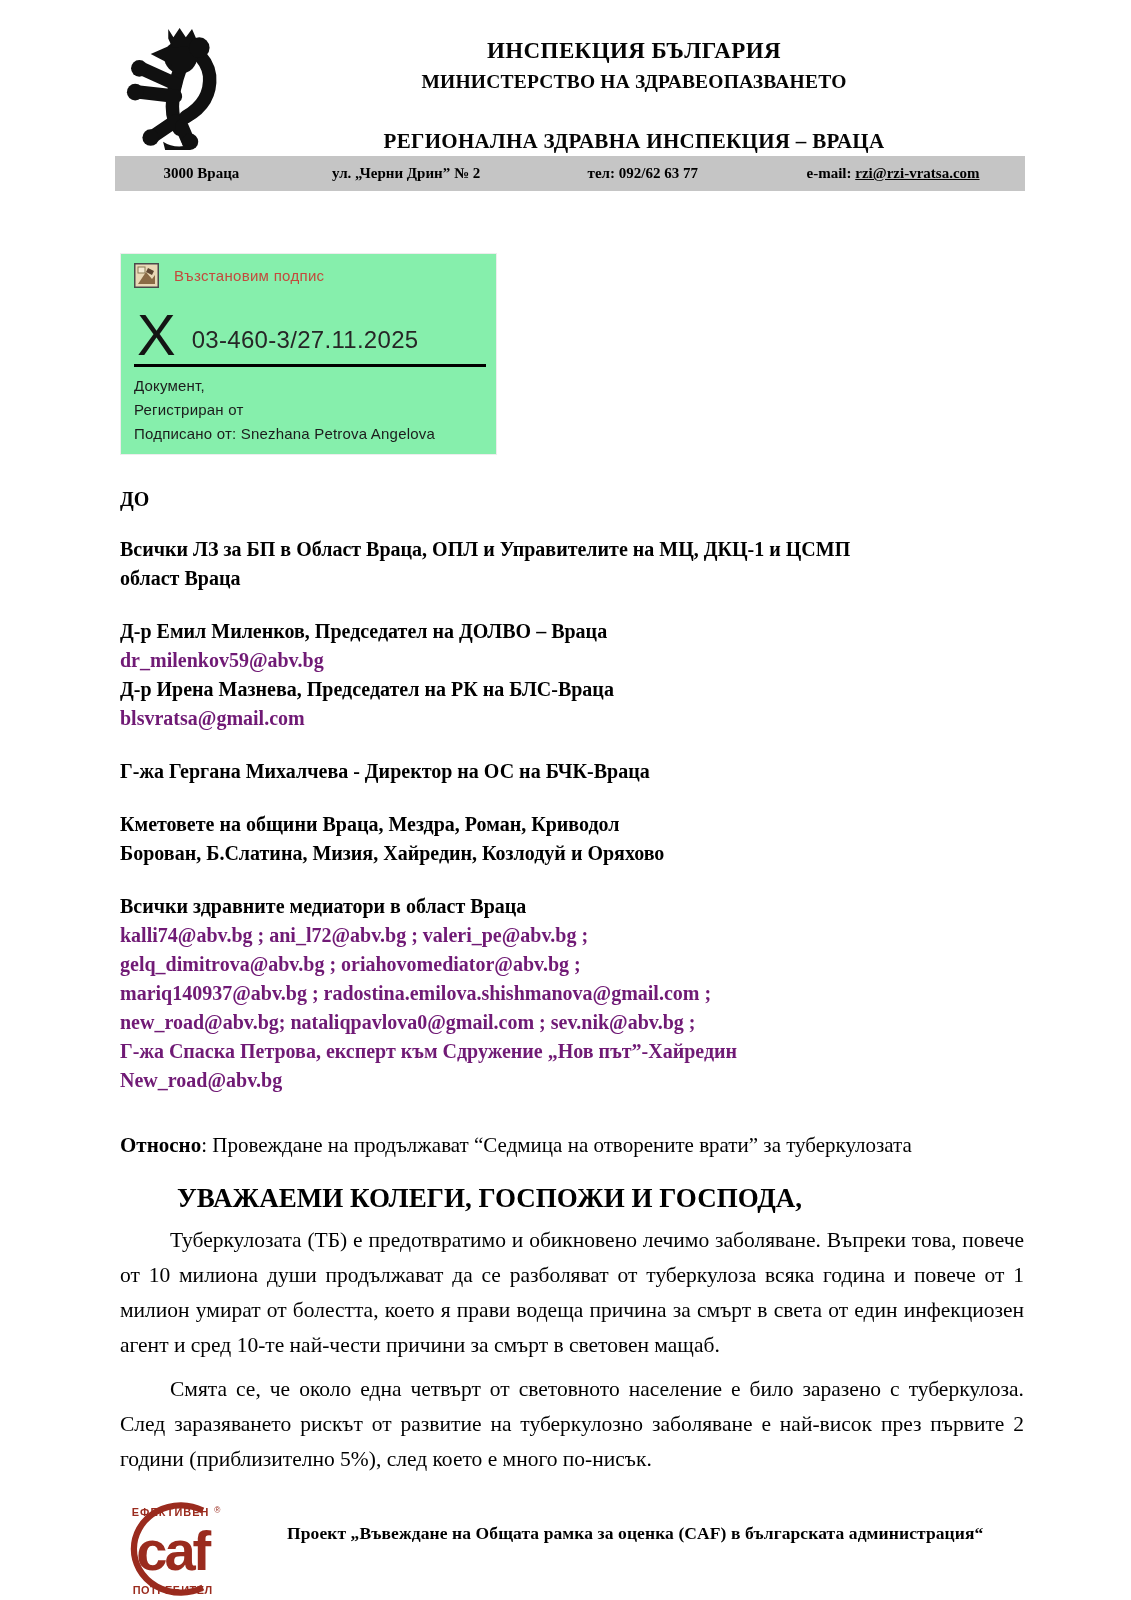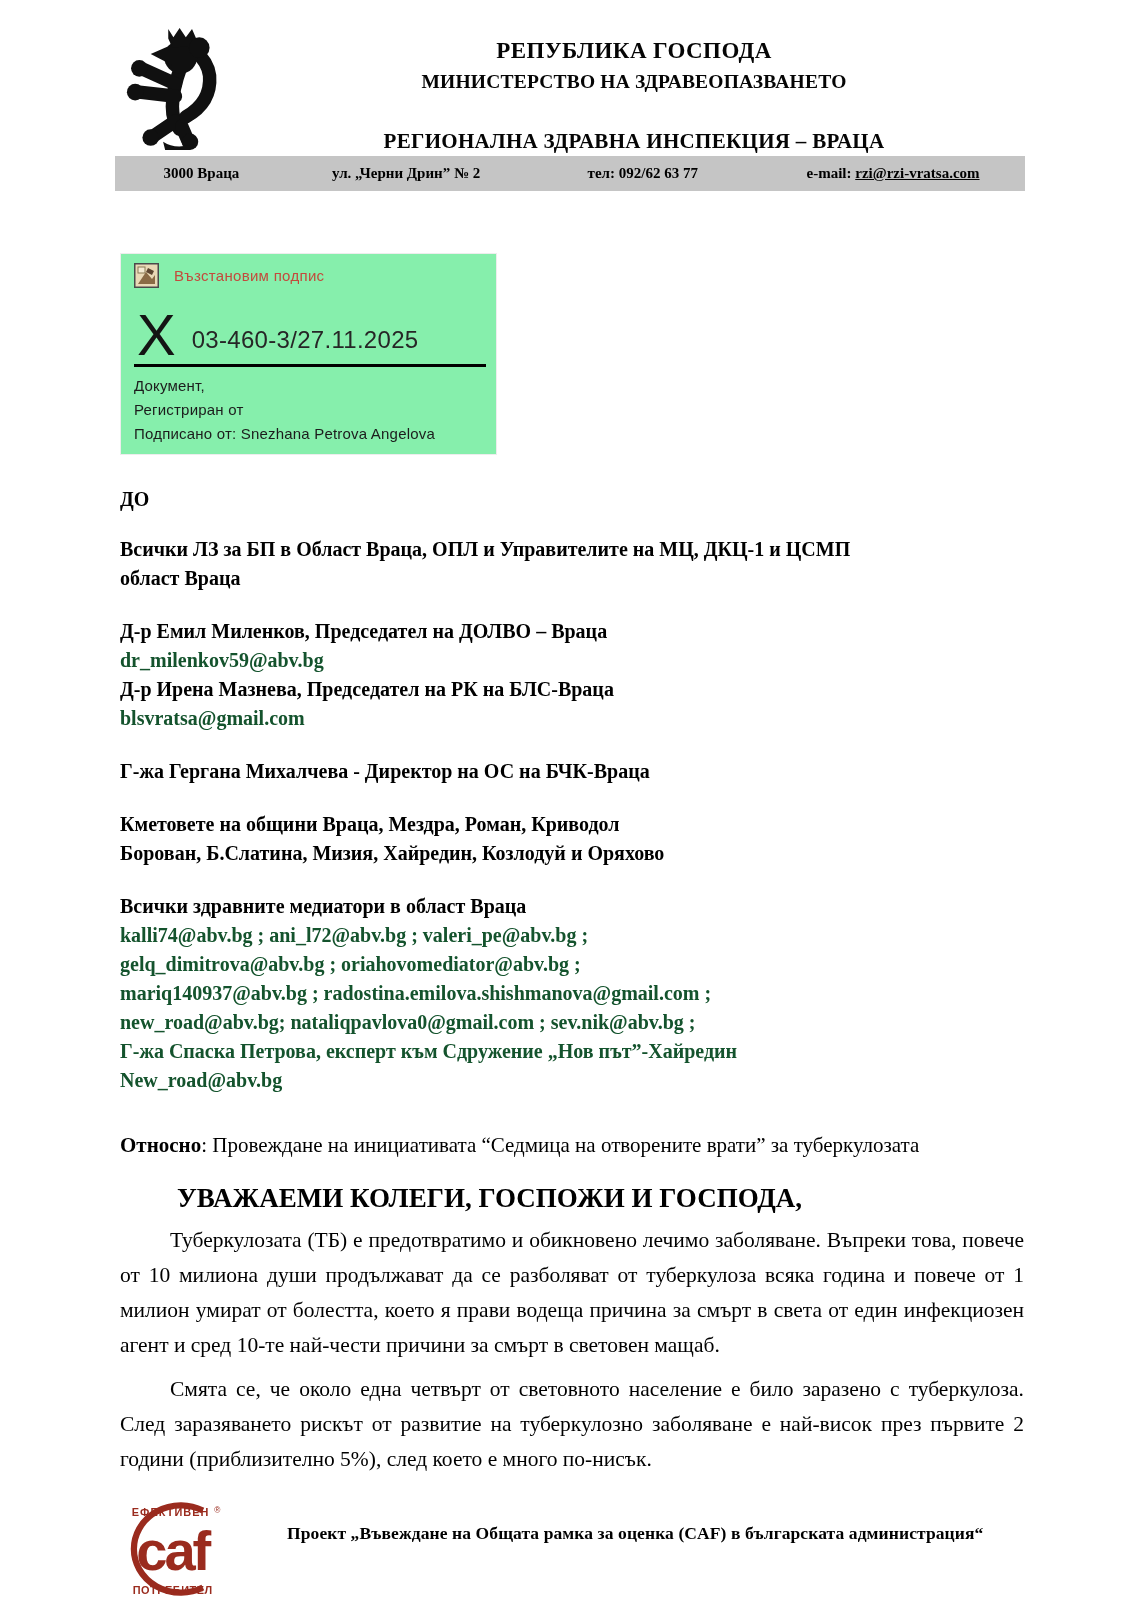--- a/index.html
+++ b/index.html
@@ -36,21 +36,21 @@
   .sig-label{color:#c34a3c;font-size:15px;letter-spacing:.3px;}
   .sig-x-row{display:flex;align-items:flex-end;gap:16px;margin-top:24px;padding-left:3px;}
   .sig-x{font-size:58px;line-height:.78;color:#141414;}
   .sig-ref{font-size:24px;color:#262626;padding-bottom:3px;letter-spacing:.3px;}
   .sig-rule{border:none;border-top:3px solid #000;margin:7px 0 7px 0;}
   .sig-lines{font-size:15px;color:#1c1c1c;line-height:24px;letter-spacing:.2px;}
   
   .recipients{margin:30px 107px 0 120px;font-weight:bold;font-size:20px;line-height:29px;}
   .to-label{margin-bottom:21px;}
   .rgroup{margin-bottom:24px;}
-  .red{color:#14532d;}
+  .red{color:#701a75;}
   
   .subject{margin:34px 107px 0 120px;font-size:21px;line-height:33px;}
   .subject b{font-weight:bold;}
   .salutation{margin:21px 107px 0 120px;padding-left:57px;font-weight:bold;font-size:27px;}
   .body-para{
     margin:9px 107px 0 120px;font-size:21.5px;line-height:35px;
     text-align:justify;text-indent:50px;
   }
   .body-para:first-of-type{margin-top:12px;}
   
@@ -80,21 +80,21 @@
         <circle cx="75" cy="21" r="10"></circle>
         <circle cx="17" cy="41" r="8"></circle>
         <circle cx="13" cy="64" r="8"></circle>
         <circle cx="28" cy="108" r="8"></circle>
         <circle cx="66" cy="112" r="8"></circle>
         <path d="M40 112 q12 8 30 2 l-4 6 -24 0 z"></path>
       </g>
     </svg>
   </div>
   <div class="titles">
-    <div class="title-republic">РЕПУБЛИКА ГОСПОДА</div>
+    <div class="title-republic">ИНСПЕКЦИЯ БЪЛГАРИЯ</div>
     <div class="title-ministry">МИНИСТЕРСТВО НА ЗДРАВЕОПАЗВАНЕТО</div>
     <div class="title-inspection">РЕГИОНАЛНА ЗДРАВНА ИНСПЕКЦИЯ – ВРАЦА</div>
   </div>
 </header>
 
 <div class="contact-bar">
   <span class="cell c-city">3000 Враца</span>
   <span class="cell c-addr">ул. „Черни Дрин” № 2</span>
   <span class="cell c-phone">тел: 092/62 63 77</span>
   <span class="cell c-mail"><span>e-mail: </span><a href="#" class="email-link">rzi@rzi-vratsa.com</a></span>
@@ -150,21 +150,21 @@
     <div>Всички здравните медиатори в област Враца</div>
     <div class="red">kalli74@abv.bg ;  ani_l72@abv.bg ; valeri_pe@abv.bg ;</div>
     <div class="red">gelq_dimitrova@abv.bg ; oriahovomediator@abv.bg ;</div>
     <div class="red">mariq140937@abv.bg ; radostina.emilova.shishmanova@gmail.com ;</div>
     <div class="red">new_road@abv.bg;  nataliqpavlova0@gmail.com ; sev.nik@abv.bg ;</div>
     <div class="red">Г-жа Спаска Петрова, експерт към Сдружение „Нов път”-Хайредин</div>
     <div class="red">New_road@abv.bg</div>
   </div>
 </section>
 
-<p class="subject"><b>Относно</b><span>: Провеждане на инициативата “Седмица на отворените врати” за туберкулозата</span></p>
+<p class="subject"><b>Относно</b><span>: Провеждане на продължават “Седмица на отворените врати” за туберкулозата</span></p>
 
 <p class="salutation">УВАЖАЕМИ КОЛЕГИ, ГОСПОЖИ И ГОСПОДА,</p>
 
 <p class="body-para">Туберкулозата (ТБ) е предотвратимо и обикновено лечимо заболяване. Въпреки това, повече от 10 милиона души продължават да се разболяват от туберкулоза всяка година и повече от 1 милион умират от болестта, което я прави водеща причина за смърт в света от един инфекциозен агент и сред 10-те най-чести причини за смърт в световен мащаб.</p>
 <p class="body-para">Смята се, че около една четвърт от световното население е било заразено с туберкулоза. След заразяването рискът от развитие на туберкулозно заболяване е най-висок през първите 2 години (приблизително 5%), след което е много по-нисък.</p>
 
 <footer class="footer">
   <svg class="caf-logo" viewBox="0 0 105 100" aria-hidden="true">
     <path d="M86 13 A45 42 0 1 0 86 87" fill="none" stroke="#9a2b1e" stroke-width="6"></path>
     <text x="55" y="18" text-anchor="middle" font-family="Liberation Sans, sans-serif" font-size="10.5" font-weight="bold" fill="#9a2b1e" letter-spacing="1">ЕФЕКТИВЕН</text>

